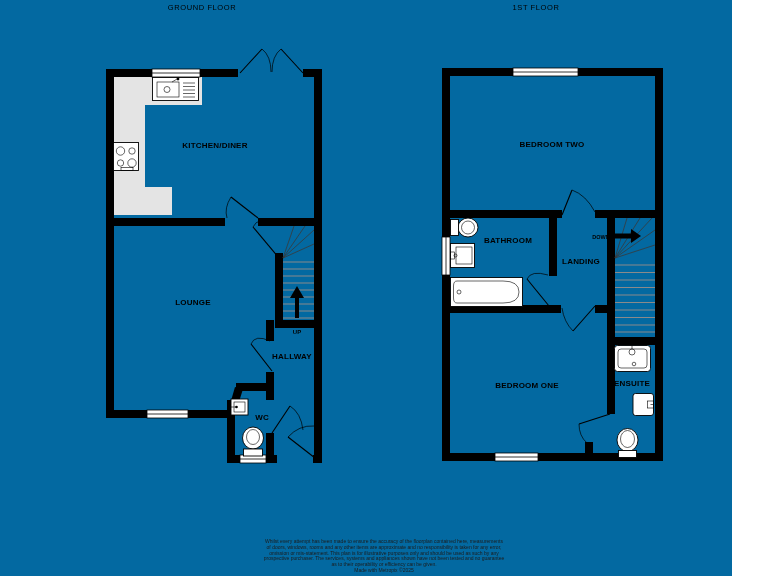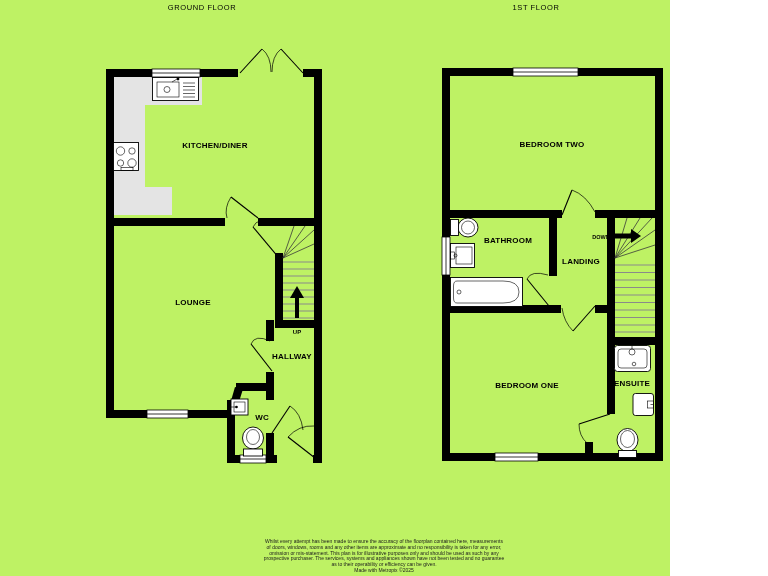--- a/index.html
+++ b/index.html
@@ -1,16 +1,16 @@
 <!DOCTYPE html>
 <html><head>
 <meta charset="utf-8">
 <style>
   html,body{margin:0;padding:0;background:#fff;}
-  .canvas{position:relative;width:670px;height:576px;background:#bef264;overflow:hidden;
+  .canvas{position:relative;width:732px;height:576px;background:#0369a1;overflow:hidden;
           font-family:"Liberation Sans",sans-serif;}
   svg{position:absolute;left:0;top:0;}
   .wall{fill:#000;stroke:none;}
   .counter{fill:#e4e4e4;}
   .win{fill:#fff;stroke:#000;stroke-width:0.8;}
   .winline{stroke:#000;stroke-width:0.8;}
   .fx{fill:#fff;stroke:#000;stroke-width:0.9;}
   .fx2{fill:none;stroke:#000;stroke-width:0.6;}
   .leaf{stroke:#000;stroke-width:1.1;fill:none;}
   .swing{stroke:#000;stroke-width:0.7;fill:none;}

